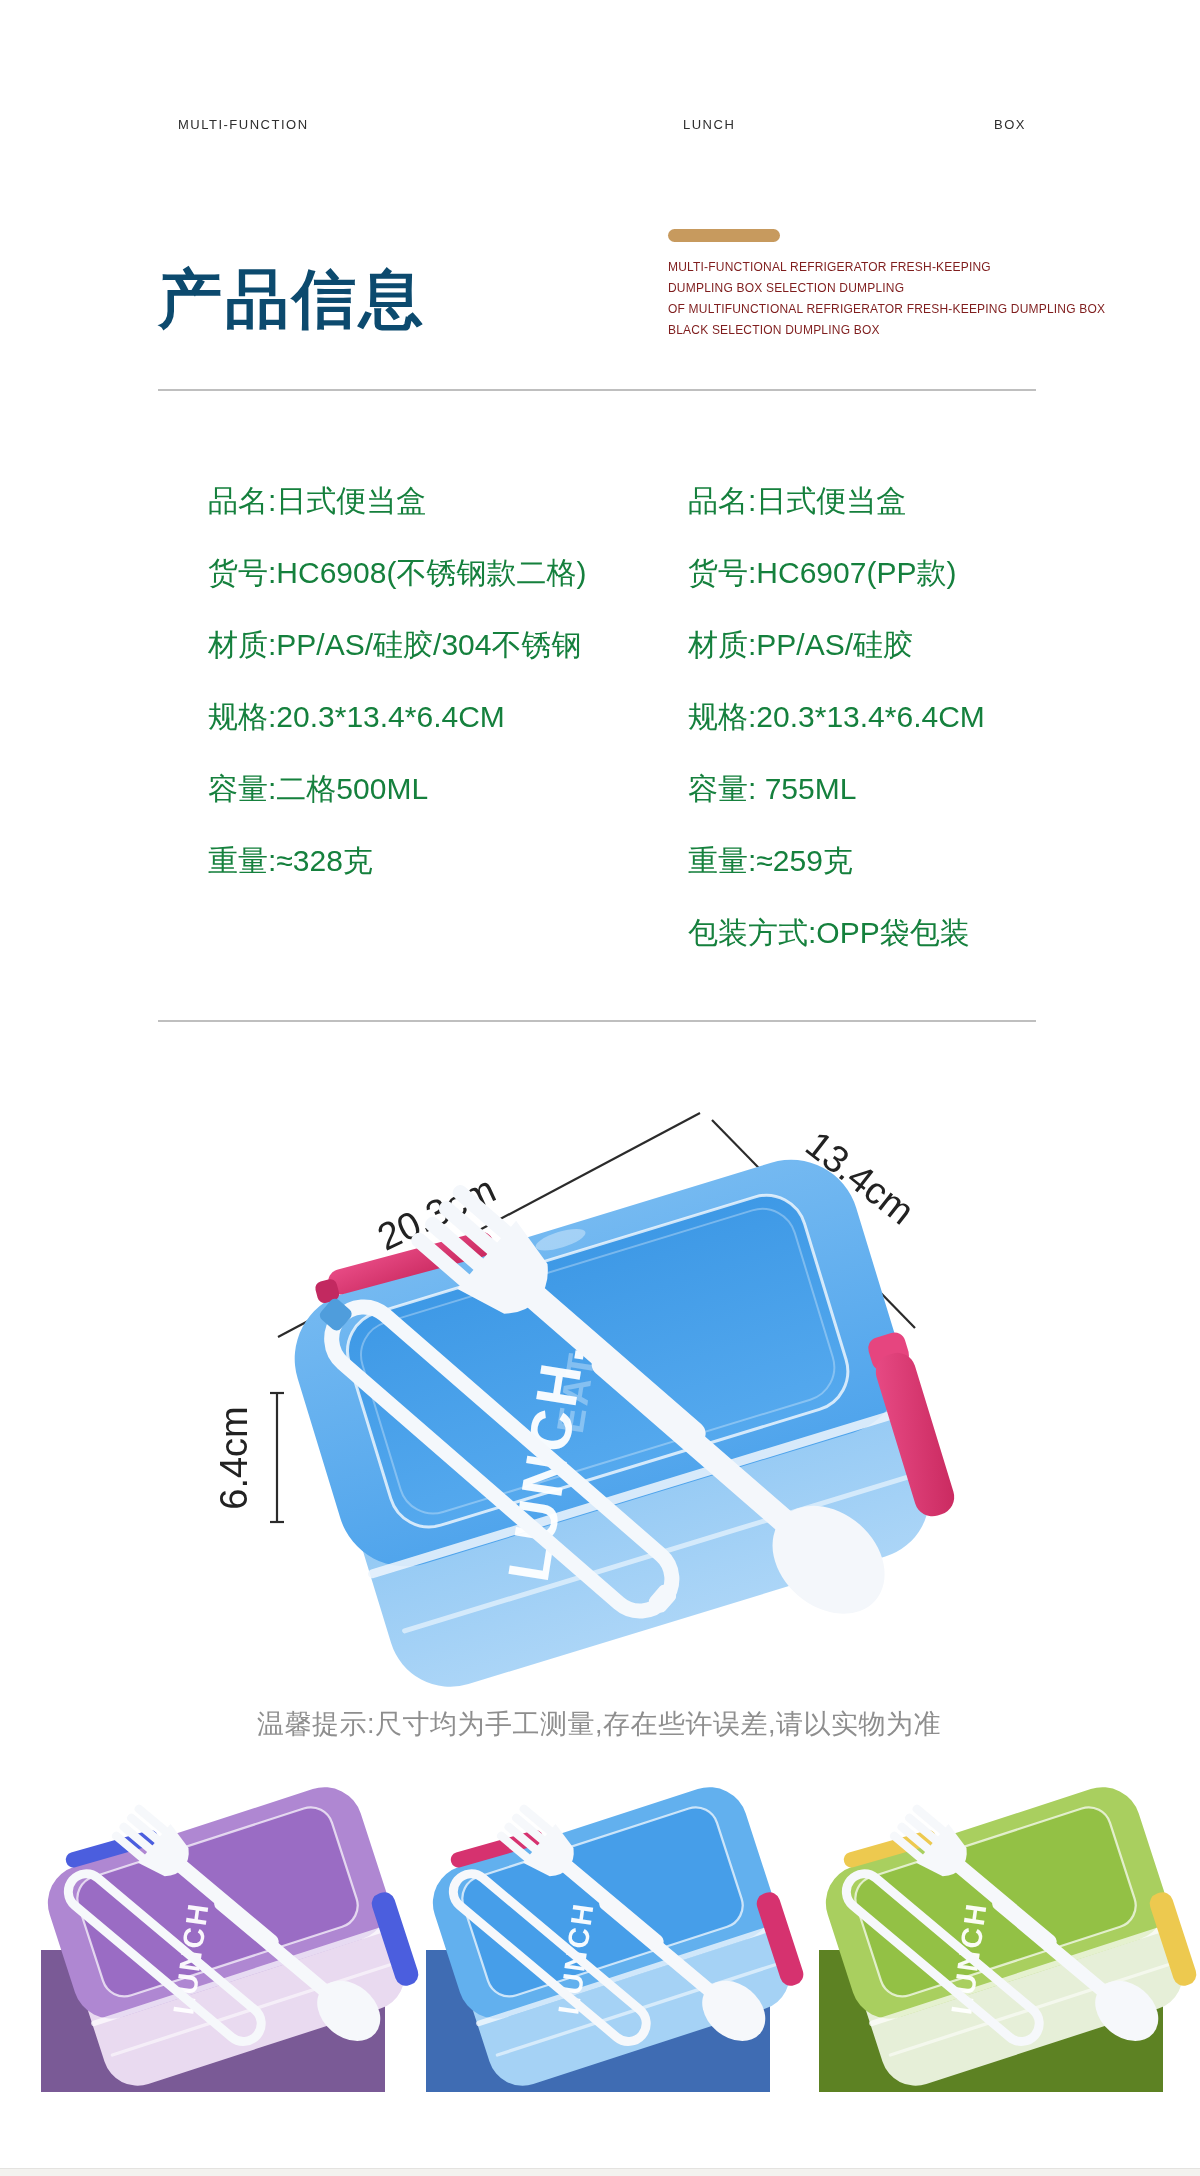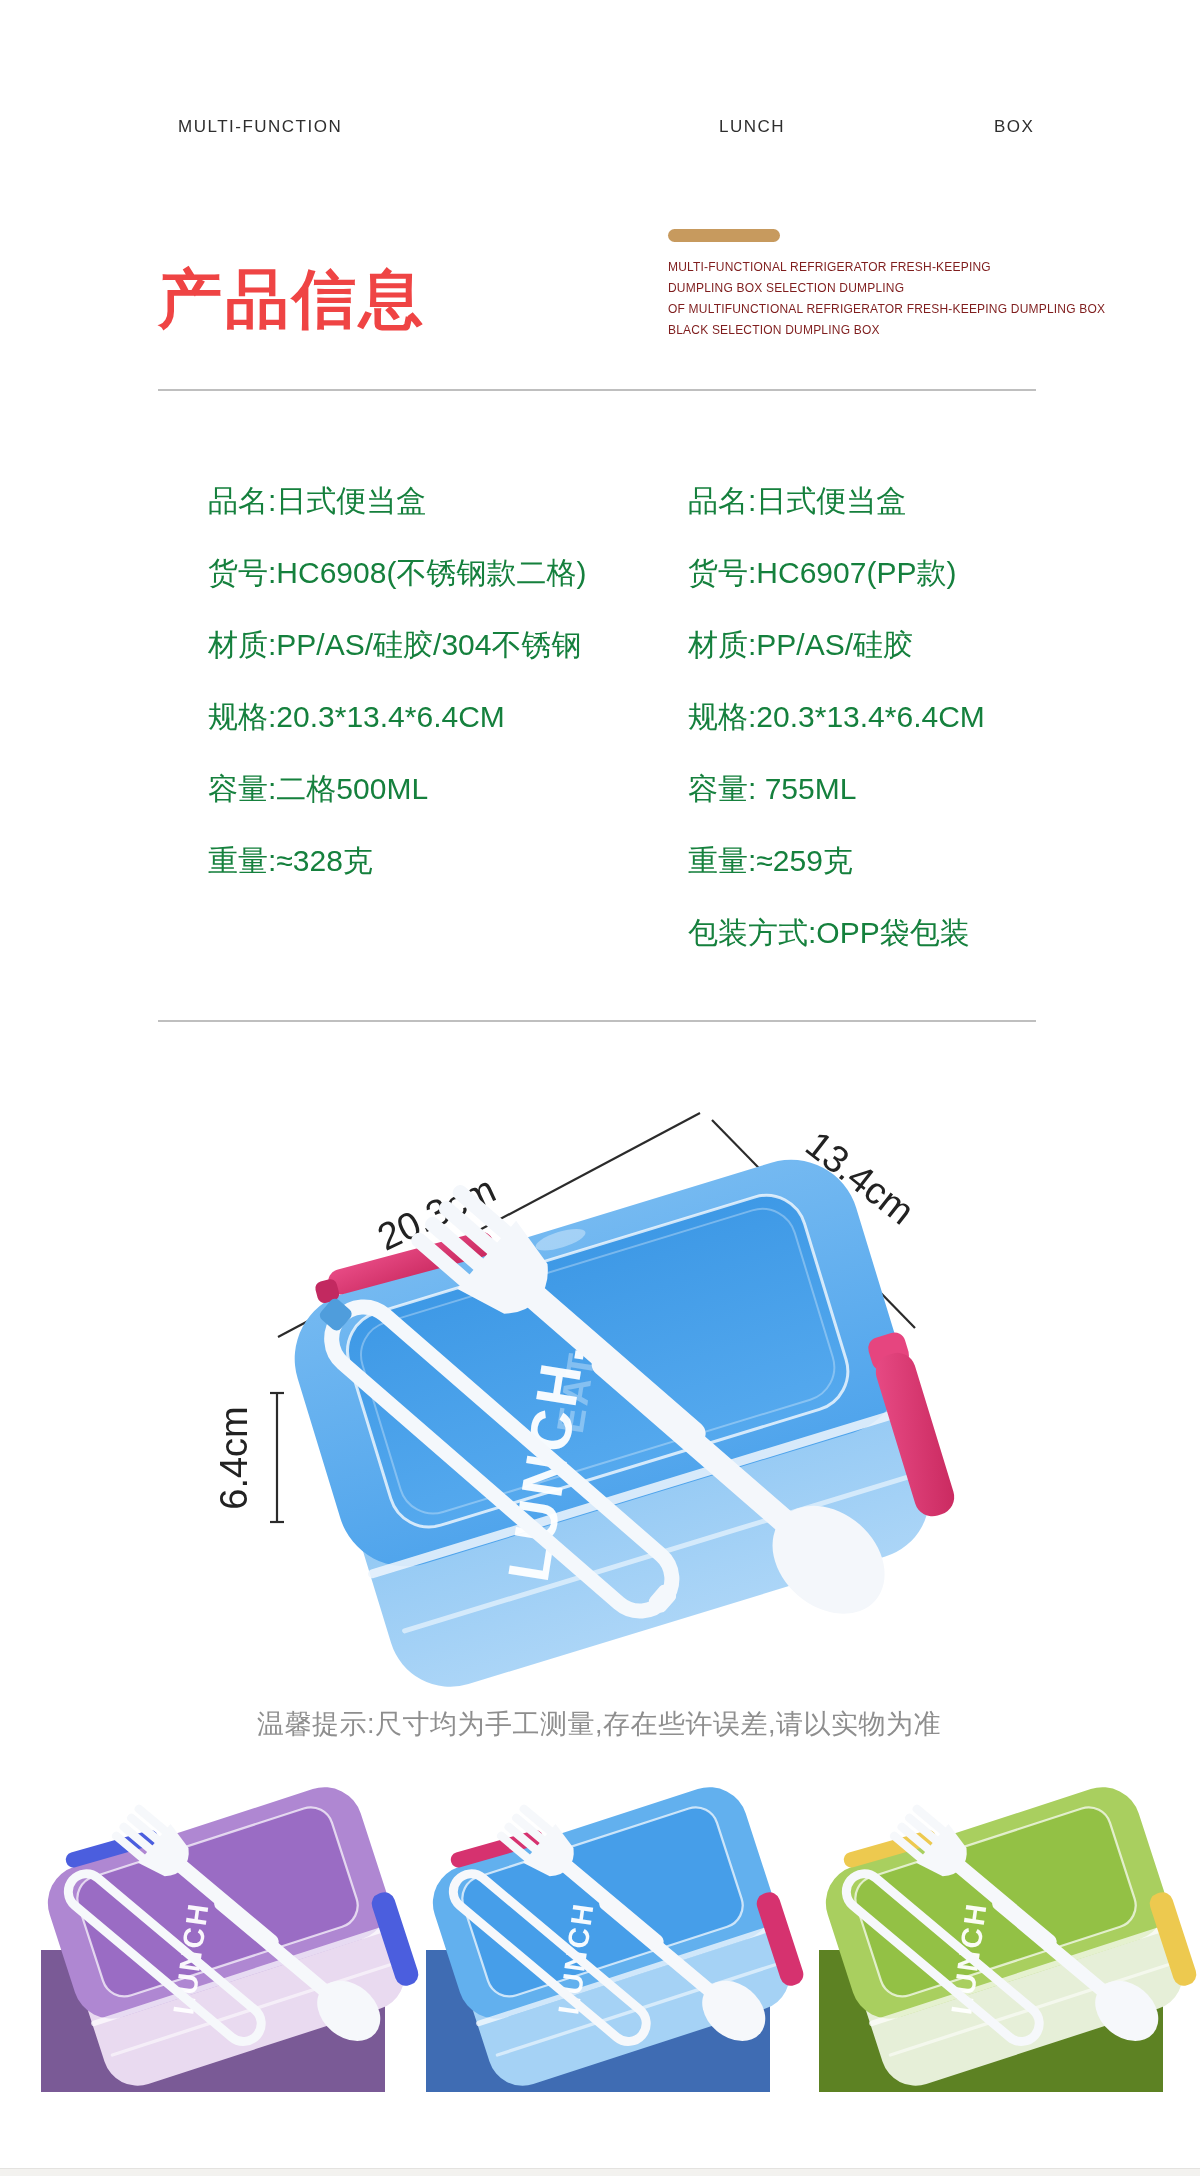--- a/index.html
+++ b/index.html
@@ -2,26 +2,26 @@
 <html><head>
 <meta charset="utf-8">
 <style>
   html,body{margin:0;padding:0;background:#ffffff;}
   .page{
     position:relative;width:1200px;height:2176px;background:#ffffff;overflow:hidden;
     font-family:"Liberation Sans","DejaVu Sans",sans-serif;color:#151515;
   }
   .abs{position:absolute;}
   
-  .hdr{top:117px;font-size:17px;font-weight:500;letter-spacing:1.5px;color:#2e2e2e;white-space:nowrap;text-align:center;}
+  .hdr{top:117px;font-size:13px;font-weight:500;letter-spacing:1.5px;color:#2e2e2e;white-space:nowrap;text-align:center;}
   .hdr-left{left:178px;}
-  .hdr-center{left:683px;margin-left:36px;}
+  .hdr-center{left:683px;}
   .hdr-right{left:994px;}
   
-  .title{left:158px;top:256px;font-size:64px;font-weight:900;letter-spacing:3px;color:#ef4444;white-space:nowrap;}
+  .title{left:158px;top:256px;font-size:64px;font-weight:900;letter-spacing:3px;color:#0c4a6e;white-space:nowrap;}
   .pill{left:668px;top:229px;width:112px;height:13px;border-radius:7px;background:#c79a5e;}
   .tagline{left:668px;top:257px;font-size:12px;line-height:21px;letter-spacing:.2px;color:#7f1d1d;white-space:nowrap;}
   .divider{left:158px;width:878px;height:2px;background:#bfbfbf;}
   .divider-1{top:389px;}
   .divider-2{top:1020px;}
   
   .spec-col{top:484px;font-size:30px;line-height:34px;color:#15803d;white-space:nowrap;}
   .spec-col-left{left:208px;}
   .spec-col-right{left:688px;}
   .spec-row{margin-bottom:38px;}

